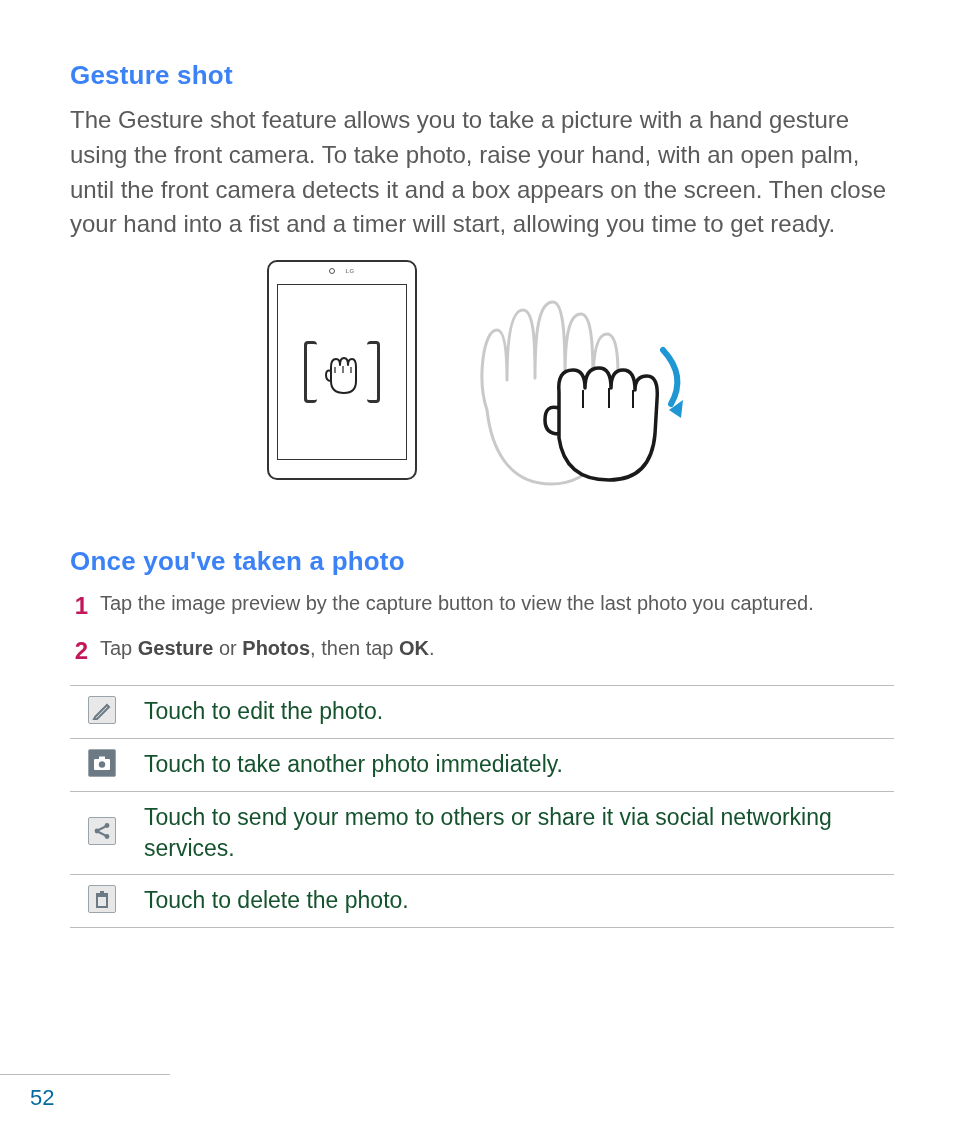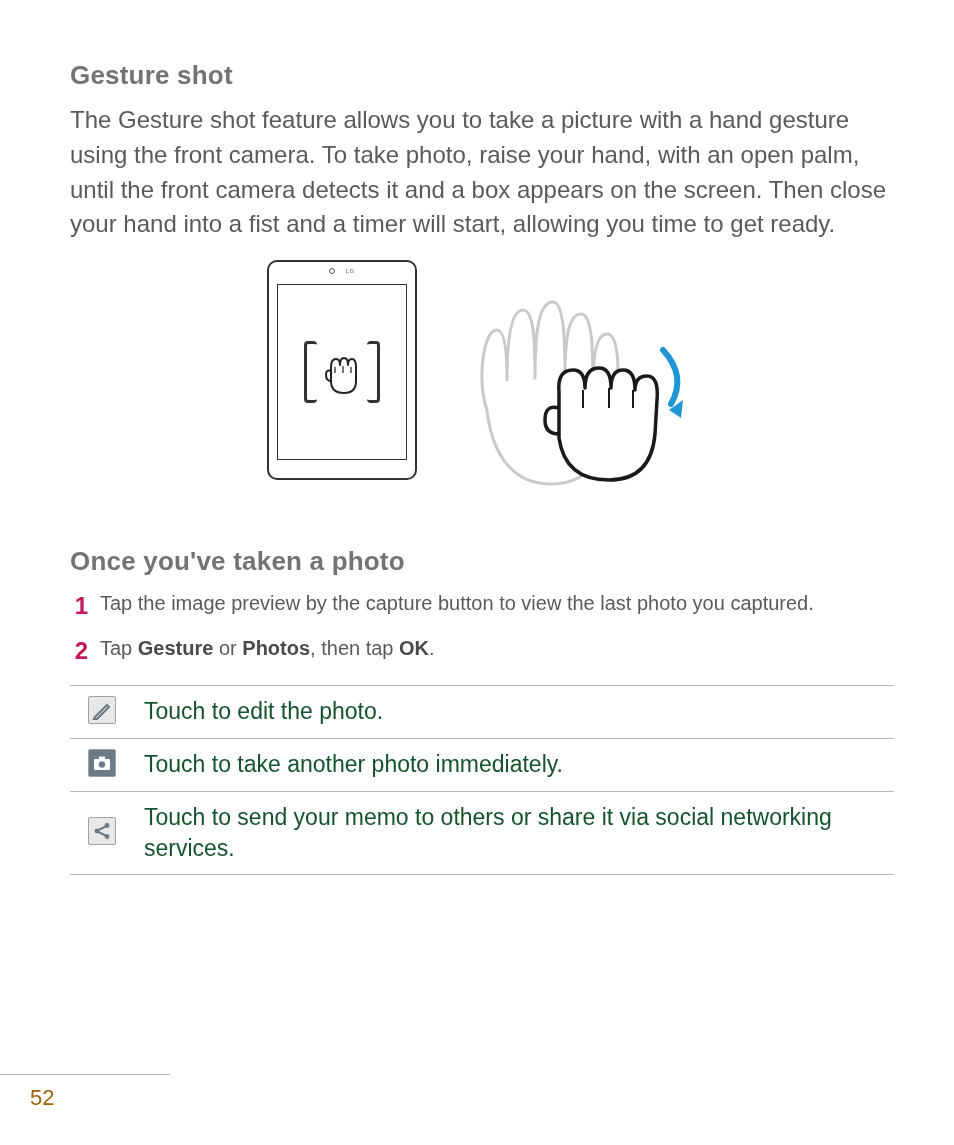--- a/index.html
+++ b/index.html
@@ -7,21 +7,21 @@
     width:954px;height:1145px;
     font-family:"Segoe UI","Helvetica Neue",Arial,sans-serif;
     color:#555;
     position:relative;
     box-sizing:border-box;
   }
   .page{
     padding:60px 60px 0 70px;
   }
   .h-section{
-    color:#737373;
+    color:#3b82f6;
     font-size:26px;
     font-weight:600;
     margin:0 0 12px 0;
     letter-spacing:.2px;
   }
   .body-text{
     font-size:24px;
     line-height:1.45;
     font-weight:300;
     margin:0 0 16px 0;
@@ -100,21 +100,21 @@
   .app-icon svg{position:absolute;inset:0;margin:auto;}
   .row-text{font-size:23px;font-weight:300;color:#14532d;line-height:1.35;}
 
   .footer{
     position:absolute;
     left:0;bottom:34px;
     width:140px;
     border-top:1px solid #bbb;
     padding:10px 0 0 30px;
     font-size:22px;
-    color:#a16207;
+    color:#0369a1;
     font-weight:400;
   }
 </style>
 </head>
 <body>
 
 <div class="page">
 
   <div class="h-section">Gesture shot</div>
   <p class="body-text">The Gesture shot feature allows you to take a picture with a hand gesture using the front camera. To take photo, raise your hand, with an open palm, until the front camera detects it and a box appears on the screen. Then close your hand into a fist and a timer will start, allowing you time to get ready.</p>
@@ -209,18 +209,30 @@
           <svg viewBox="0 0 26 26">
             <circle cx="8" cy="13" r="2.4" fill="#6b7a84"></circle>
             <circle cx="18" cy="7.5" r="2.4" fill="#6b7a84"></circle>
             <circle cx="18" cy="18.5" r="2.4" fill="#6b7a84"></circle>
             <path d="M9.5 12 L16.5 8.5 M9.5 14 L16.5 17.5" stroke="#6b7a84" stroke-width="2"></path>
           </svg>
         </span>
       </td>
       <td class="row-text">Touch to send your memo to others or share it via social networking services.</td>
     </tr>
+    <tr>
+      <td class="ic">
+        <span class="app-icon">
+          <svg viewBox="0 0 26 26">
+            <rect x="8" y="10" width="10" height="11" fill="none" stroke="#6b7a84" stroke-width="2"></rect>
+            <rect x="7" y="7" width="12" height="3" fill="#6b7a84"></rect>
+            <rect x="11" y="5" width="4" height="2" fill="#6b7a84"></rect>
+          </svg>
+        </span>
+      </td>
+      <td class="row-text">Touch to delete the photo.</td>
+    </tr>
   </tbody>
     </table>
 
 </div>
 
 <div class="footer">52</div>
 
 </body></html>

